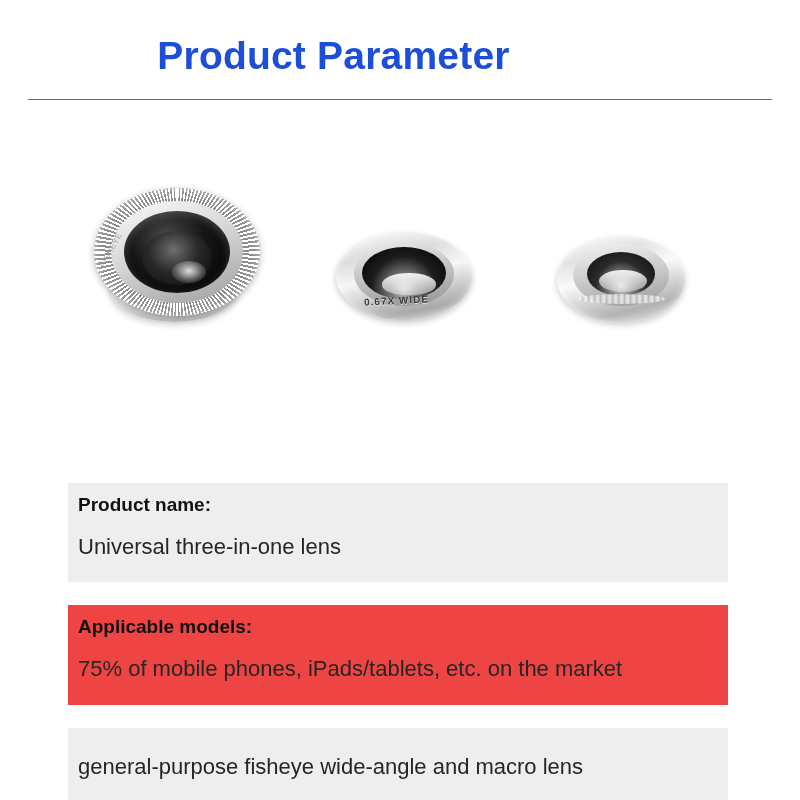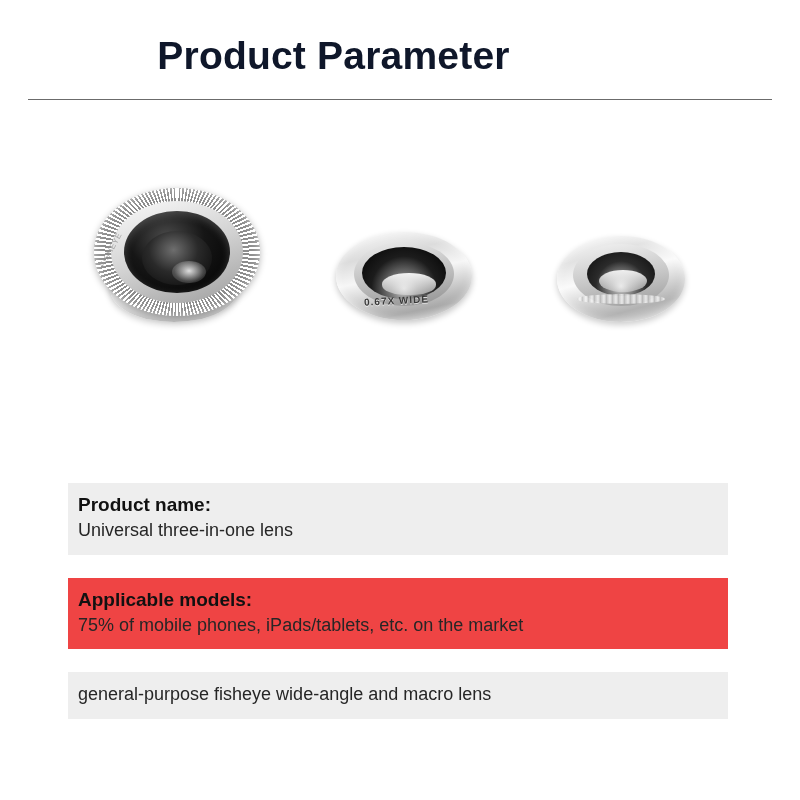--- a/index.html
+++ b/index.html
@@ -10,21 +10,21 @@
     color:#1a1a1a;
     position:relative;
     overflow:hidden;
   }
 
   
   .page-title {
     position:absolute; top:34px; left:0; width:667px;
     text-align:center;
     font-size:39px; font-weight:700; letter-spacing:0.2px;
-    color:#0f172a;
+    color:#1d4ed8;
   }
   .title-rule {
     position:absolute; top:99px; left:28px; width:744px; height:1px;
     background:#6b6b6b;
   }
 
   
   .gallery { position:absolute; top:150px; left:0; width:800px; height:250px; }
 
   .lens-slot { position:absolute; }
@@ -144,31 +144,31 @@
   .caption .dot {
     width:7px; height:7px; border-radius:50%; background:#111111;
     display:inline-block; flex:none;
   }
   .cap-fisheye { left:113px; }
   .cap-wide    { left:343px; }
   .cap-macro   { left:581px; }
 
   
   .specs { position:absolute; left:68px; top:483px; width:660px; }
-  .spec-row { width:660px; padding:9px 10px 11px 10px; }
+  .spec-row { width:660px; padding:9px 10px 20px 10px; }
   .spec-row.shaded { background:#eeeeee; }
   .spec-row.plain   { background:#ef4444; }
   .spec-gap { height:23px; }
   .spec-label {
     font-size:19px; font-weight:700; color:#111111;
     line-height:1.32;
   }
   .spec-value {
-    font-size:18px; font-weight:400; color:#262626;
-    line-height:1.42; margin-top:1px;
+    font-size:22px; font-weight:400; color:#262626;
+    line-height:1.42; margin-top:14px;
   }
 </style>
 </head>
 <body>
 
 <div class="page-title">Product Parameter</div>
 <div class="title-rule"></div>
 
 <div class="gallery">
 

